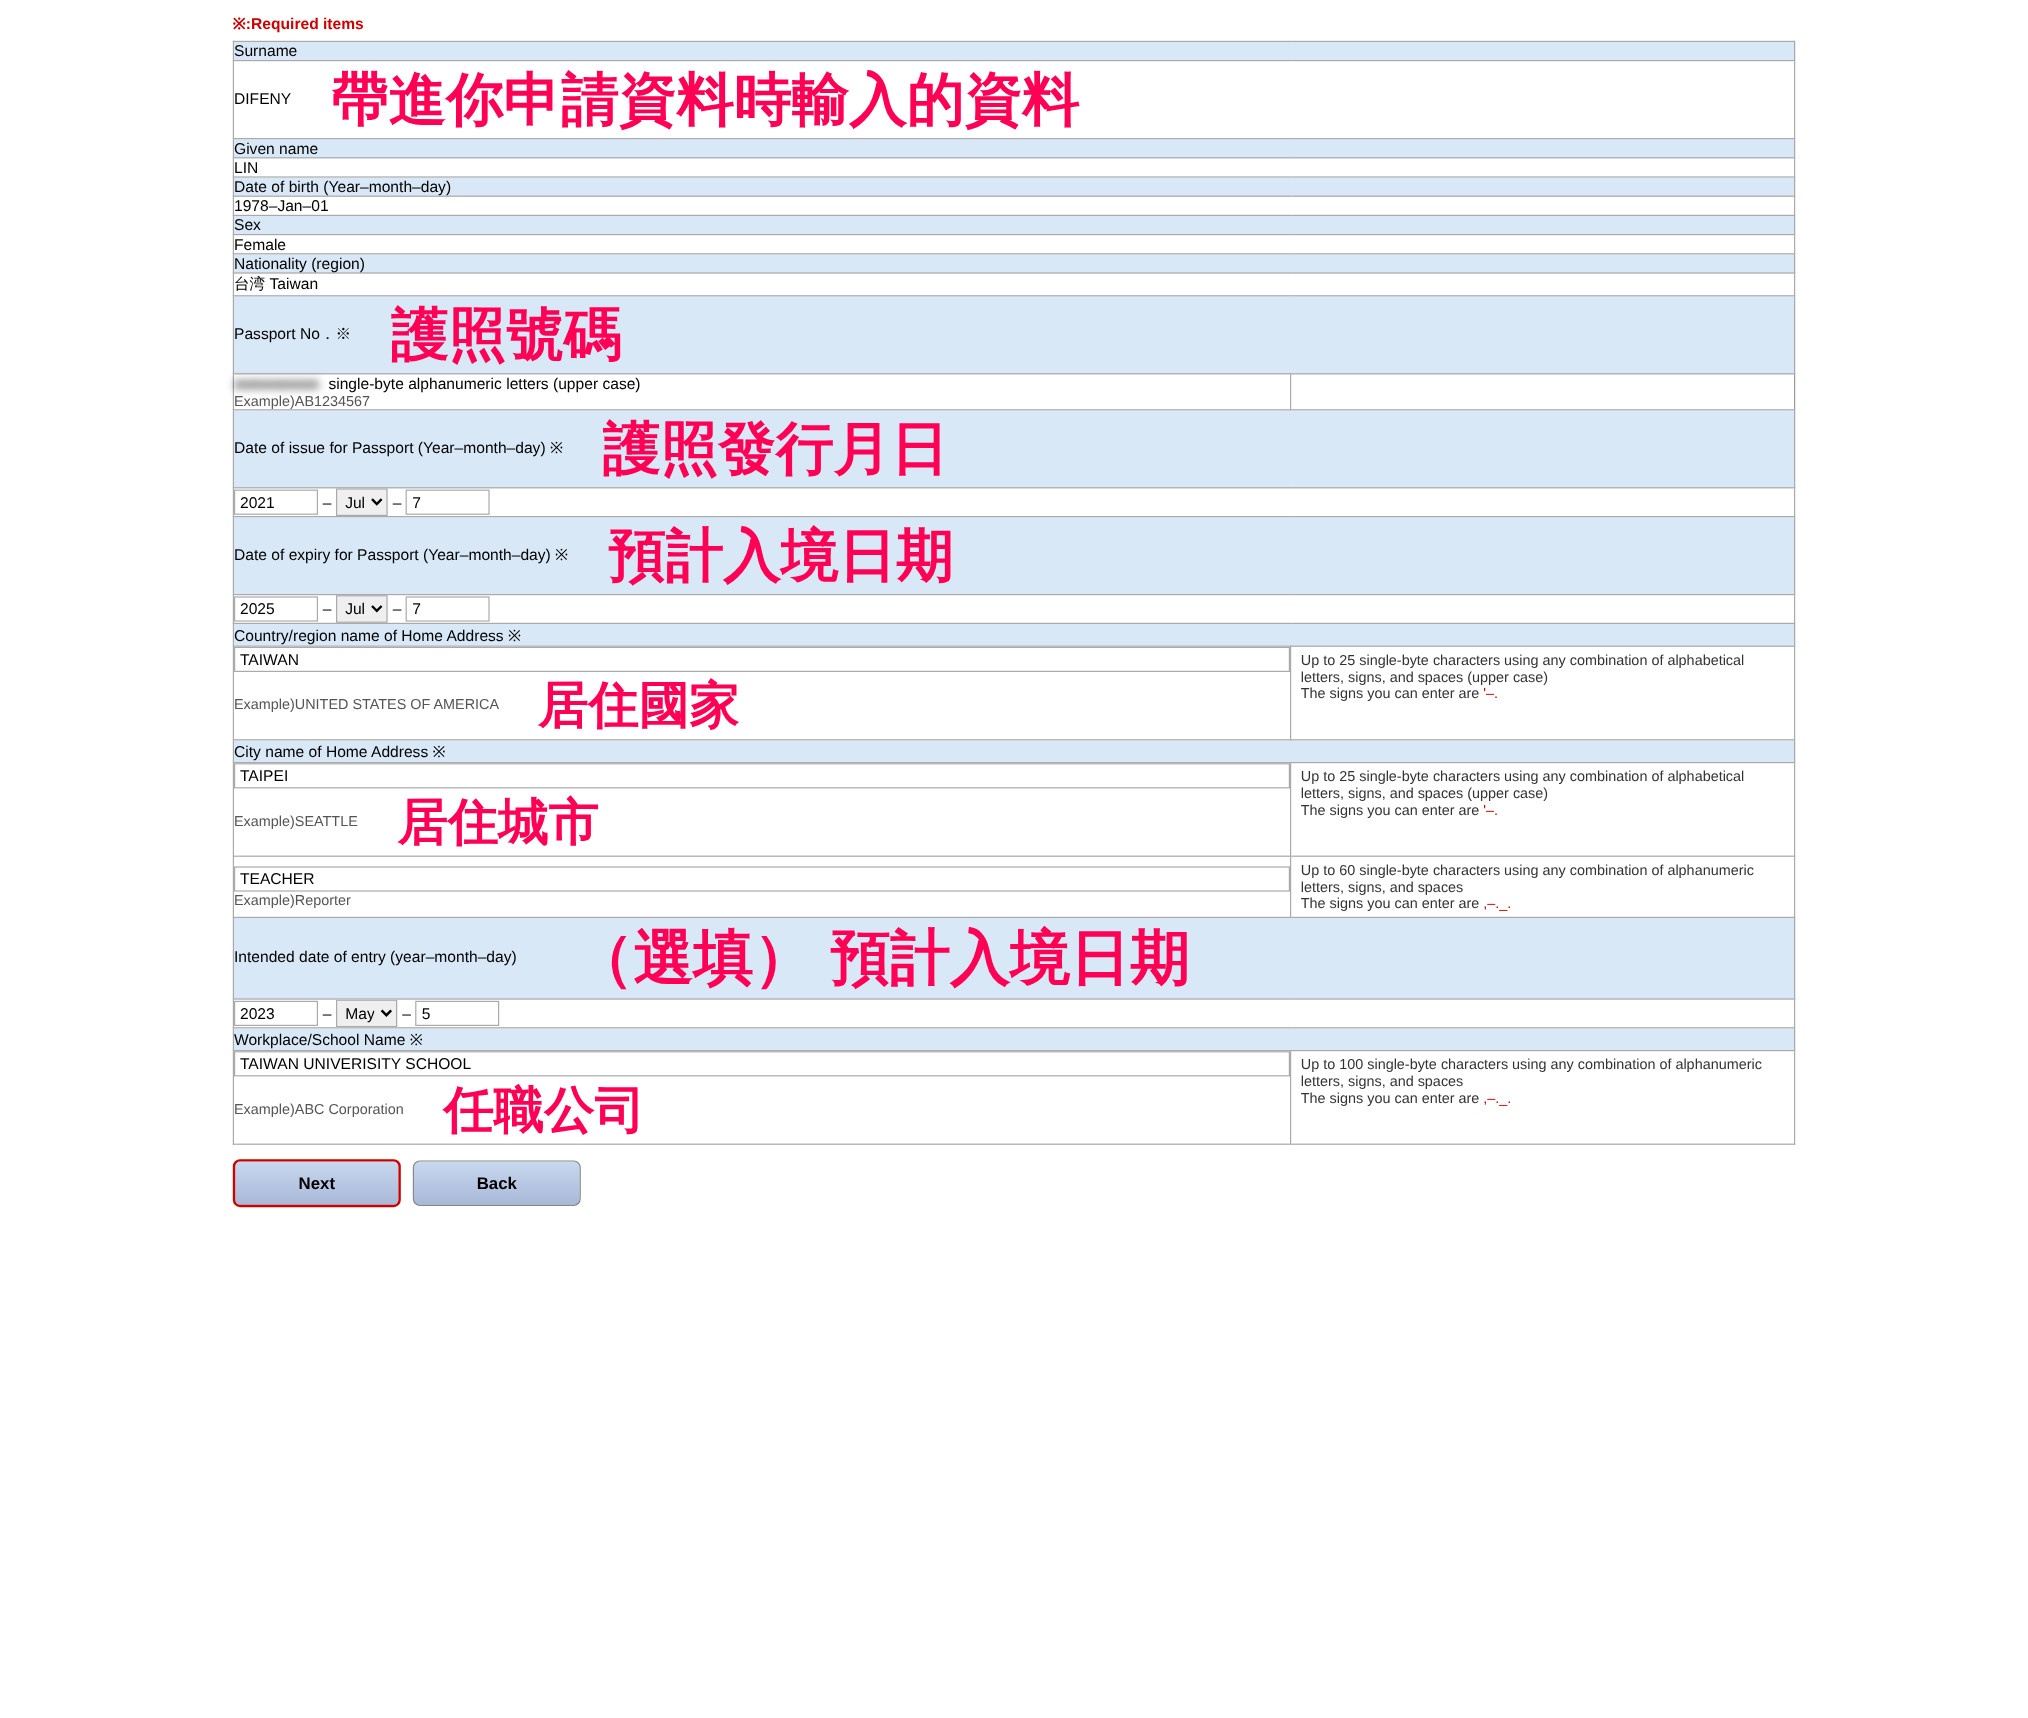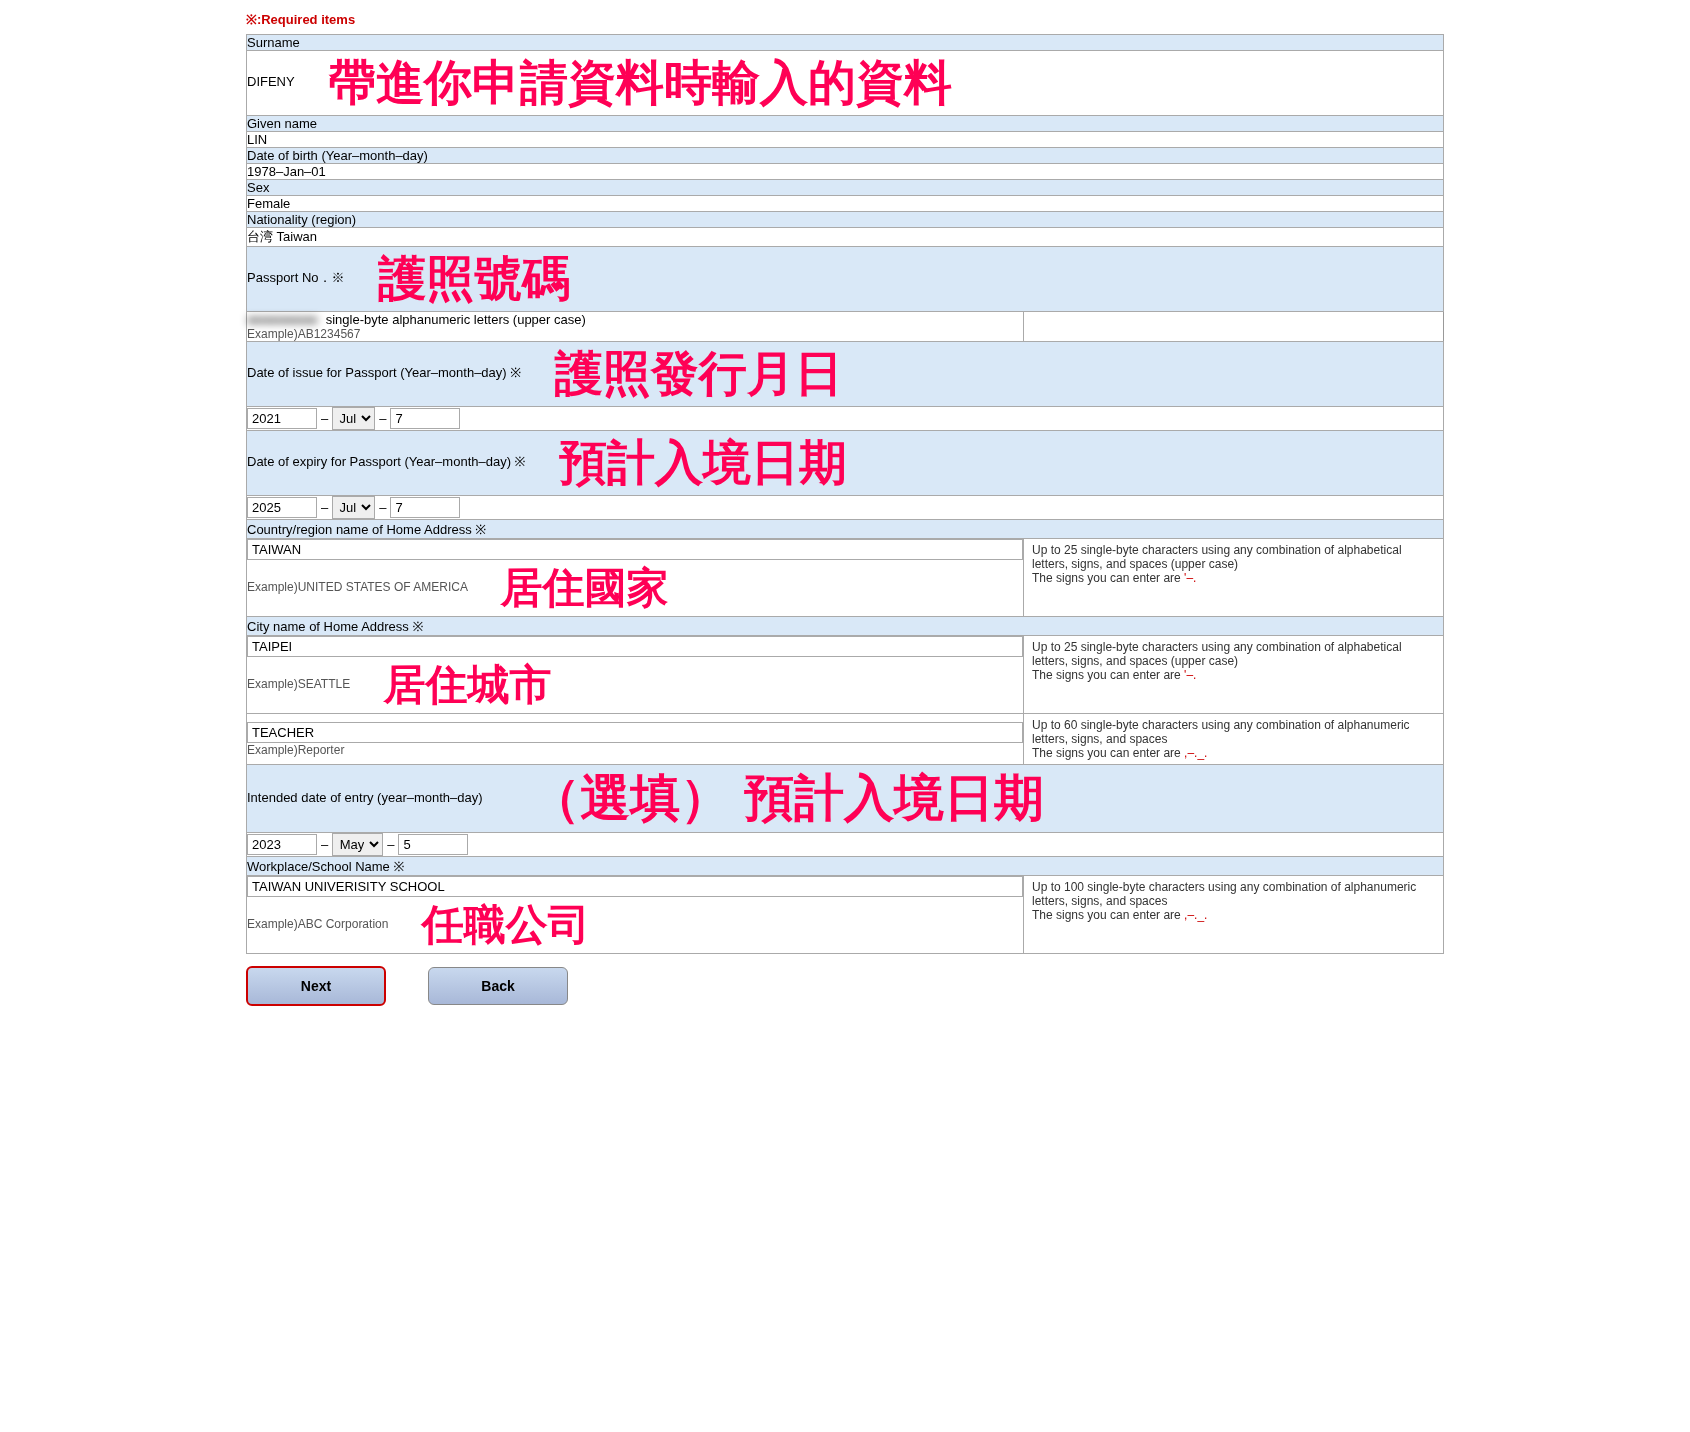--- a/index.html
+++ b/index.html
@@ -4,21 +4,21 @@
   <style>
     * { box-sizing: border-box; margin: 0; padding: 0; }
     body {
       font-family: Arial, sans-serif;
       font-size: 13px;
       background: #fff;
       width: 1690px;
     }
 
     .page-wrapper {
-      width: 1198px;
+      width: 1302px;
       margin: 0 auto;
       padding: 10px 0;
     }
 
     .required-label {
       color: #cc0000;
       font-weight: bold;
       margin-bottom: 6px;
       font-size: 13px;
     }
@@ -119,21 +119,20 @@
 
     .btn-back {
       background: linear-gradient(to bottom, #c8d8ee, #a8b8d8);
       border: 1px solid #888;
       border-radius: 6px;
       padding: 10px 40px;
       font-size: 14px;
       font-weight: bold;
       cursor: pointer;
       min-width: 140px;
-      margin-left: 32px;
     }
 
     .inline-annotation {
       display: inline;
       color: #ff0055;
       font-size: 48px;
       font-weight: bold;
       margin-left: 30px;
       vertical-align: middle;
     }

